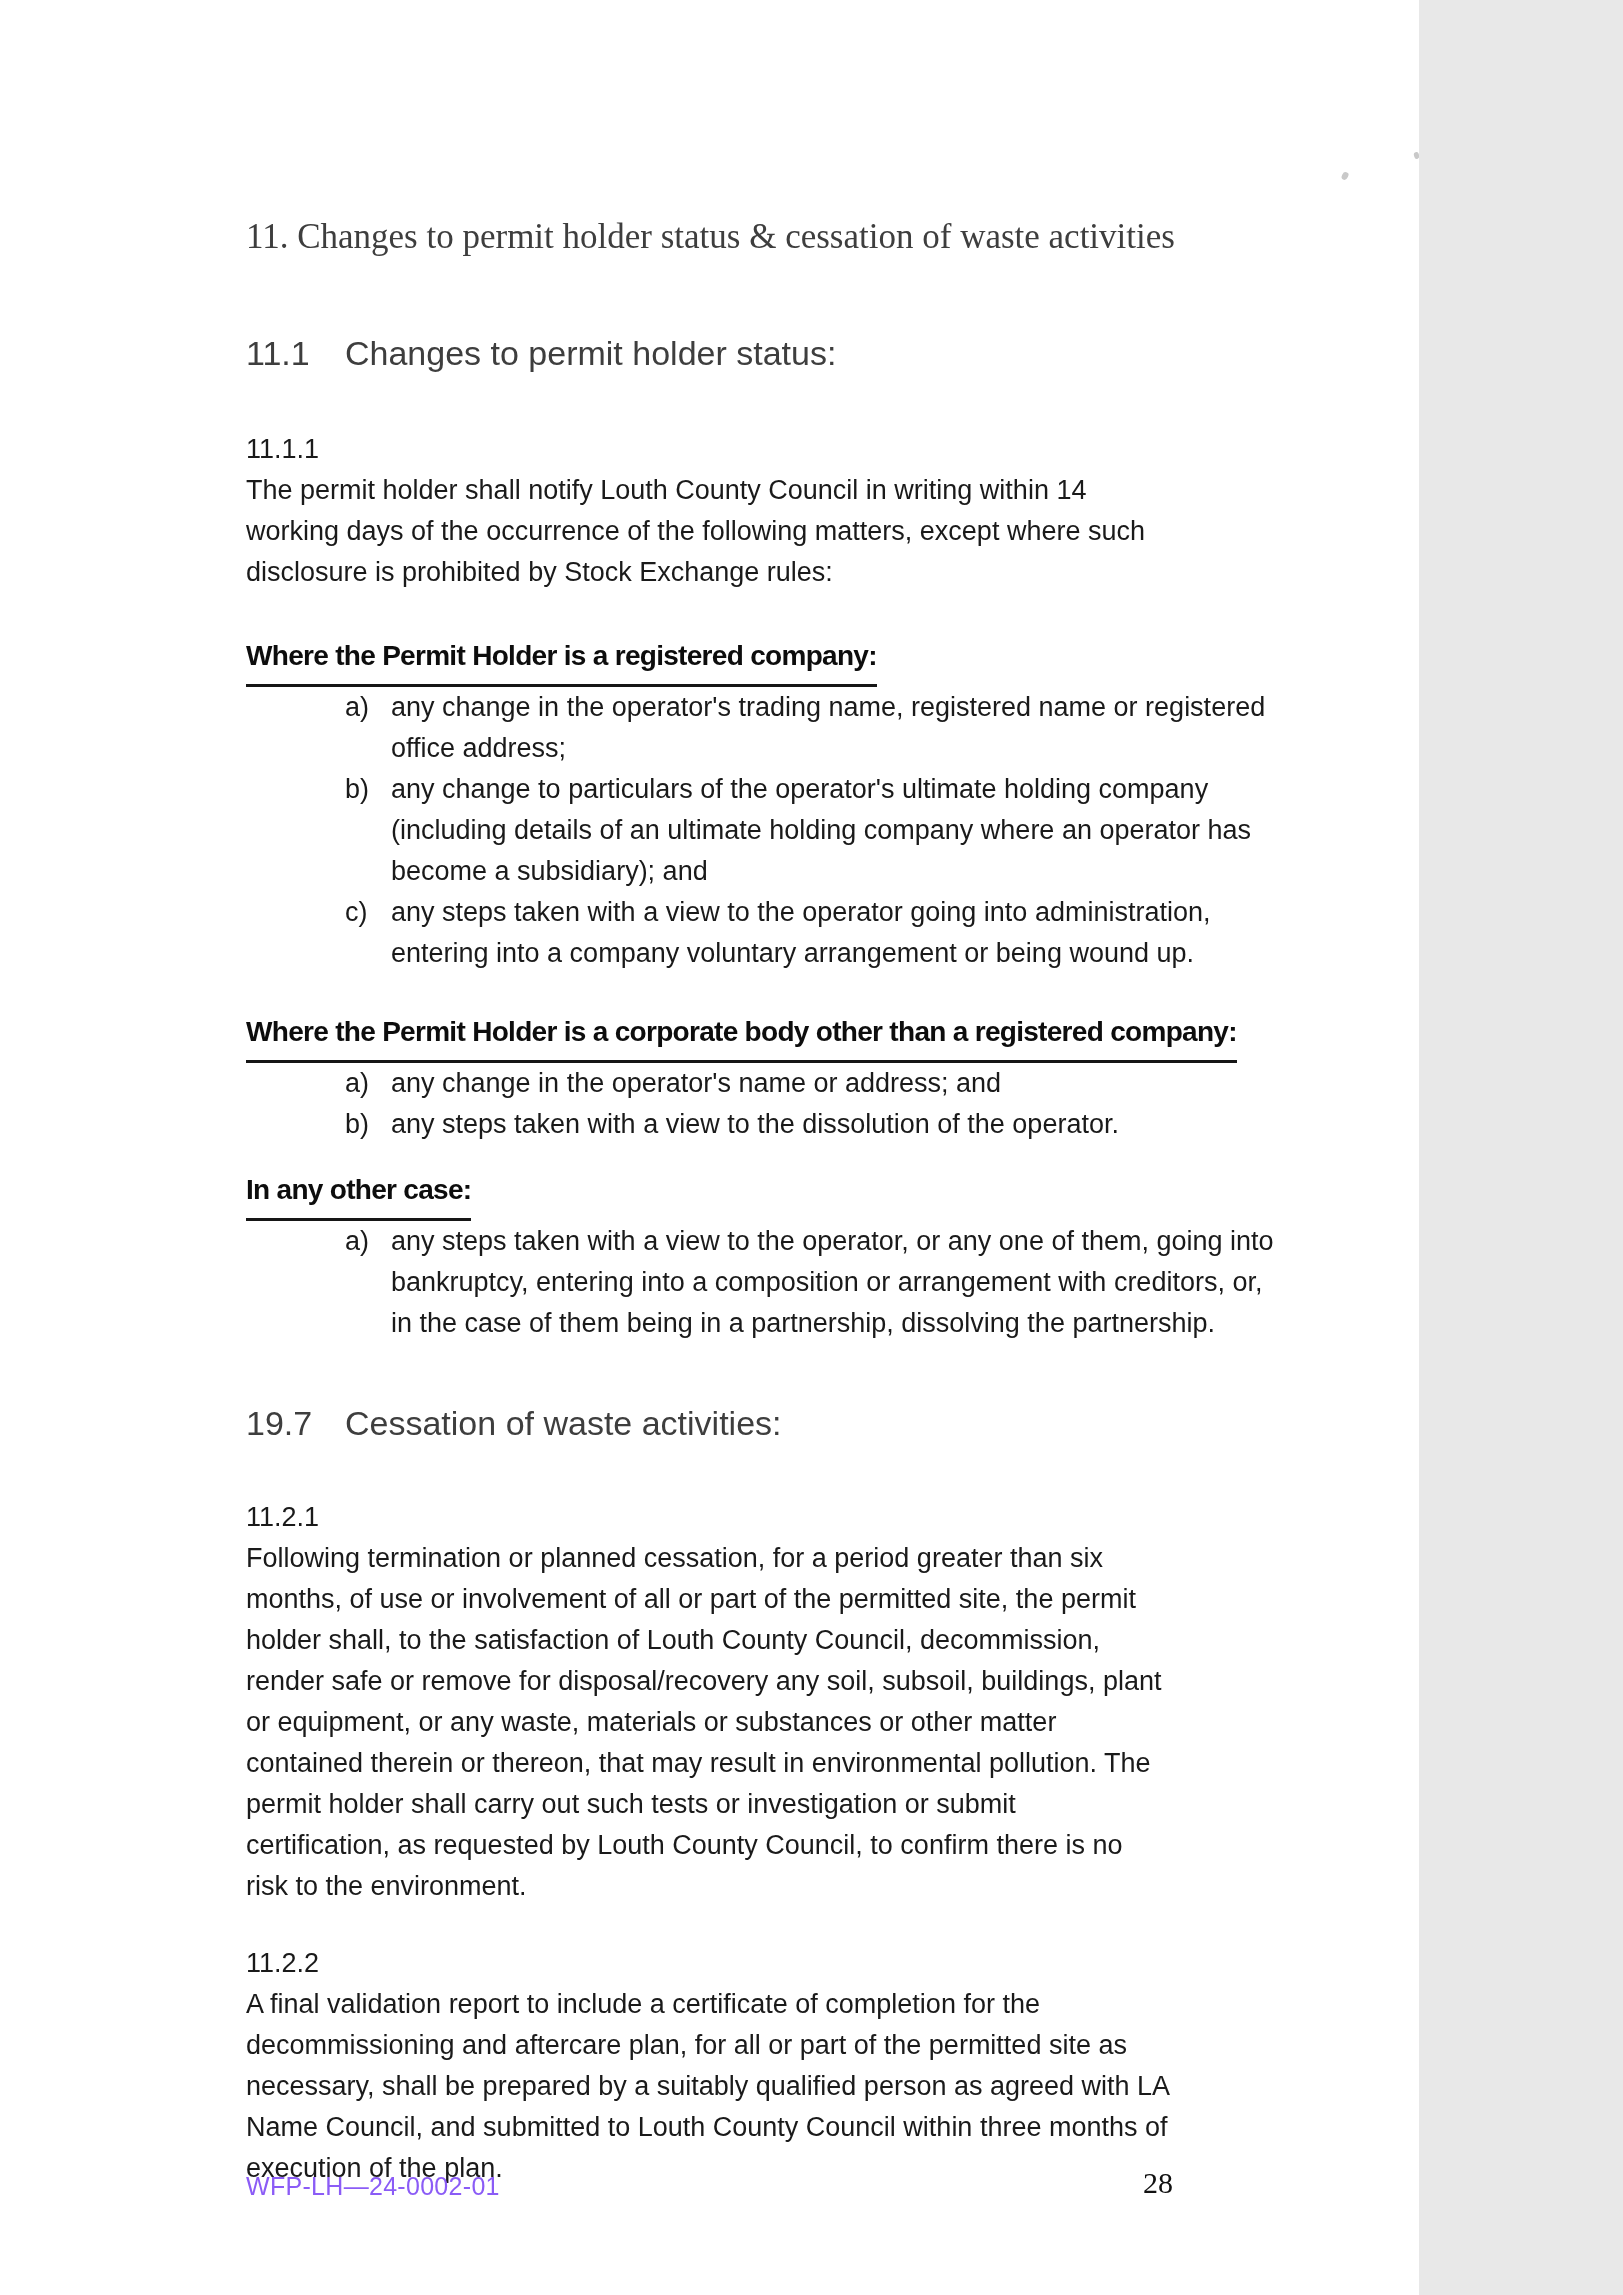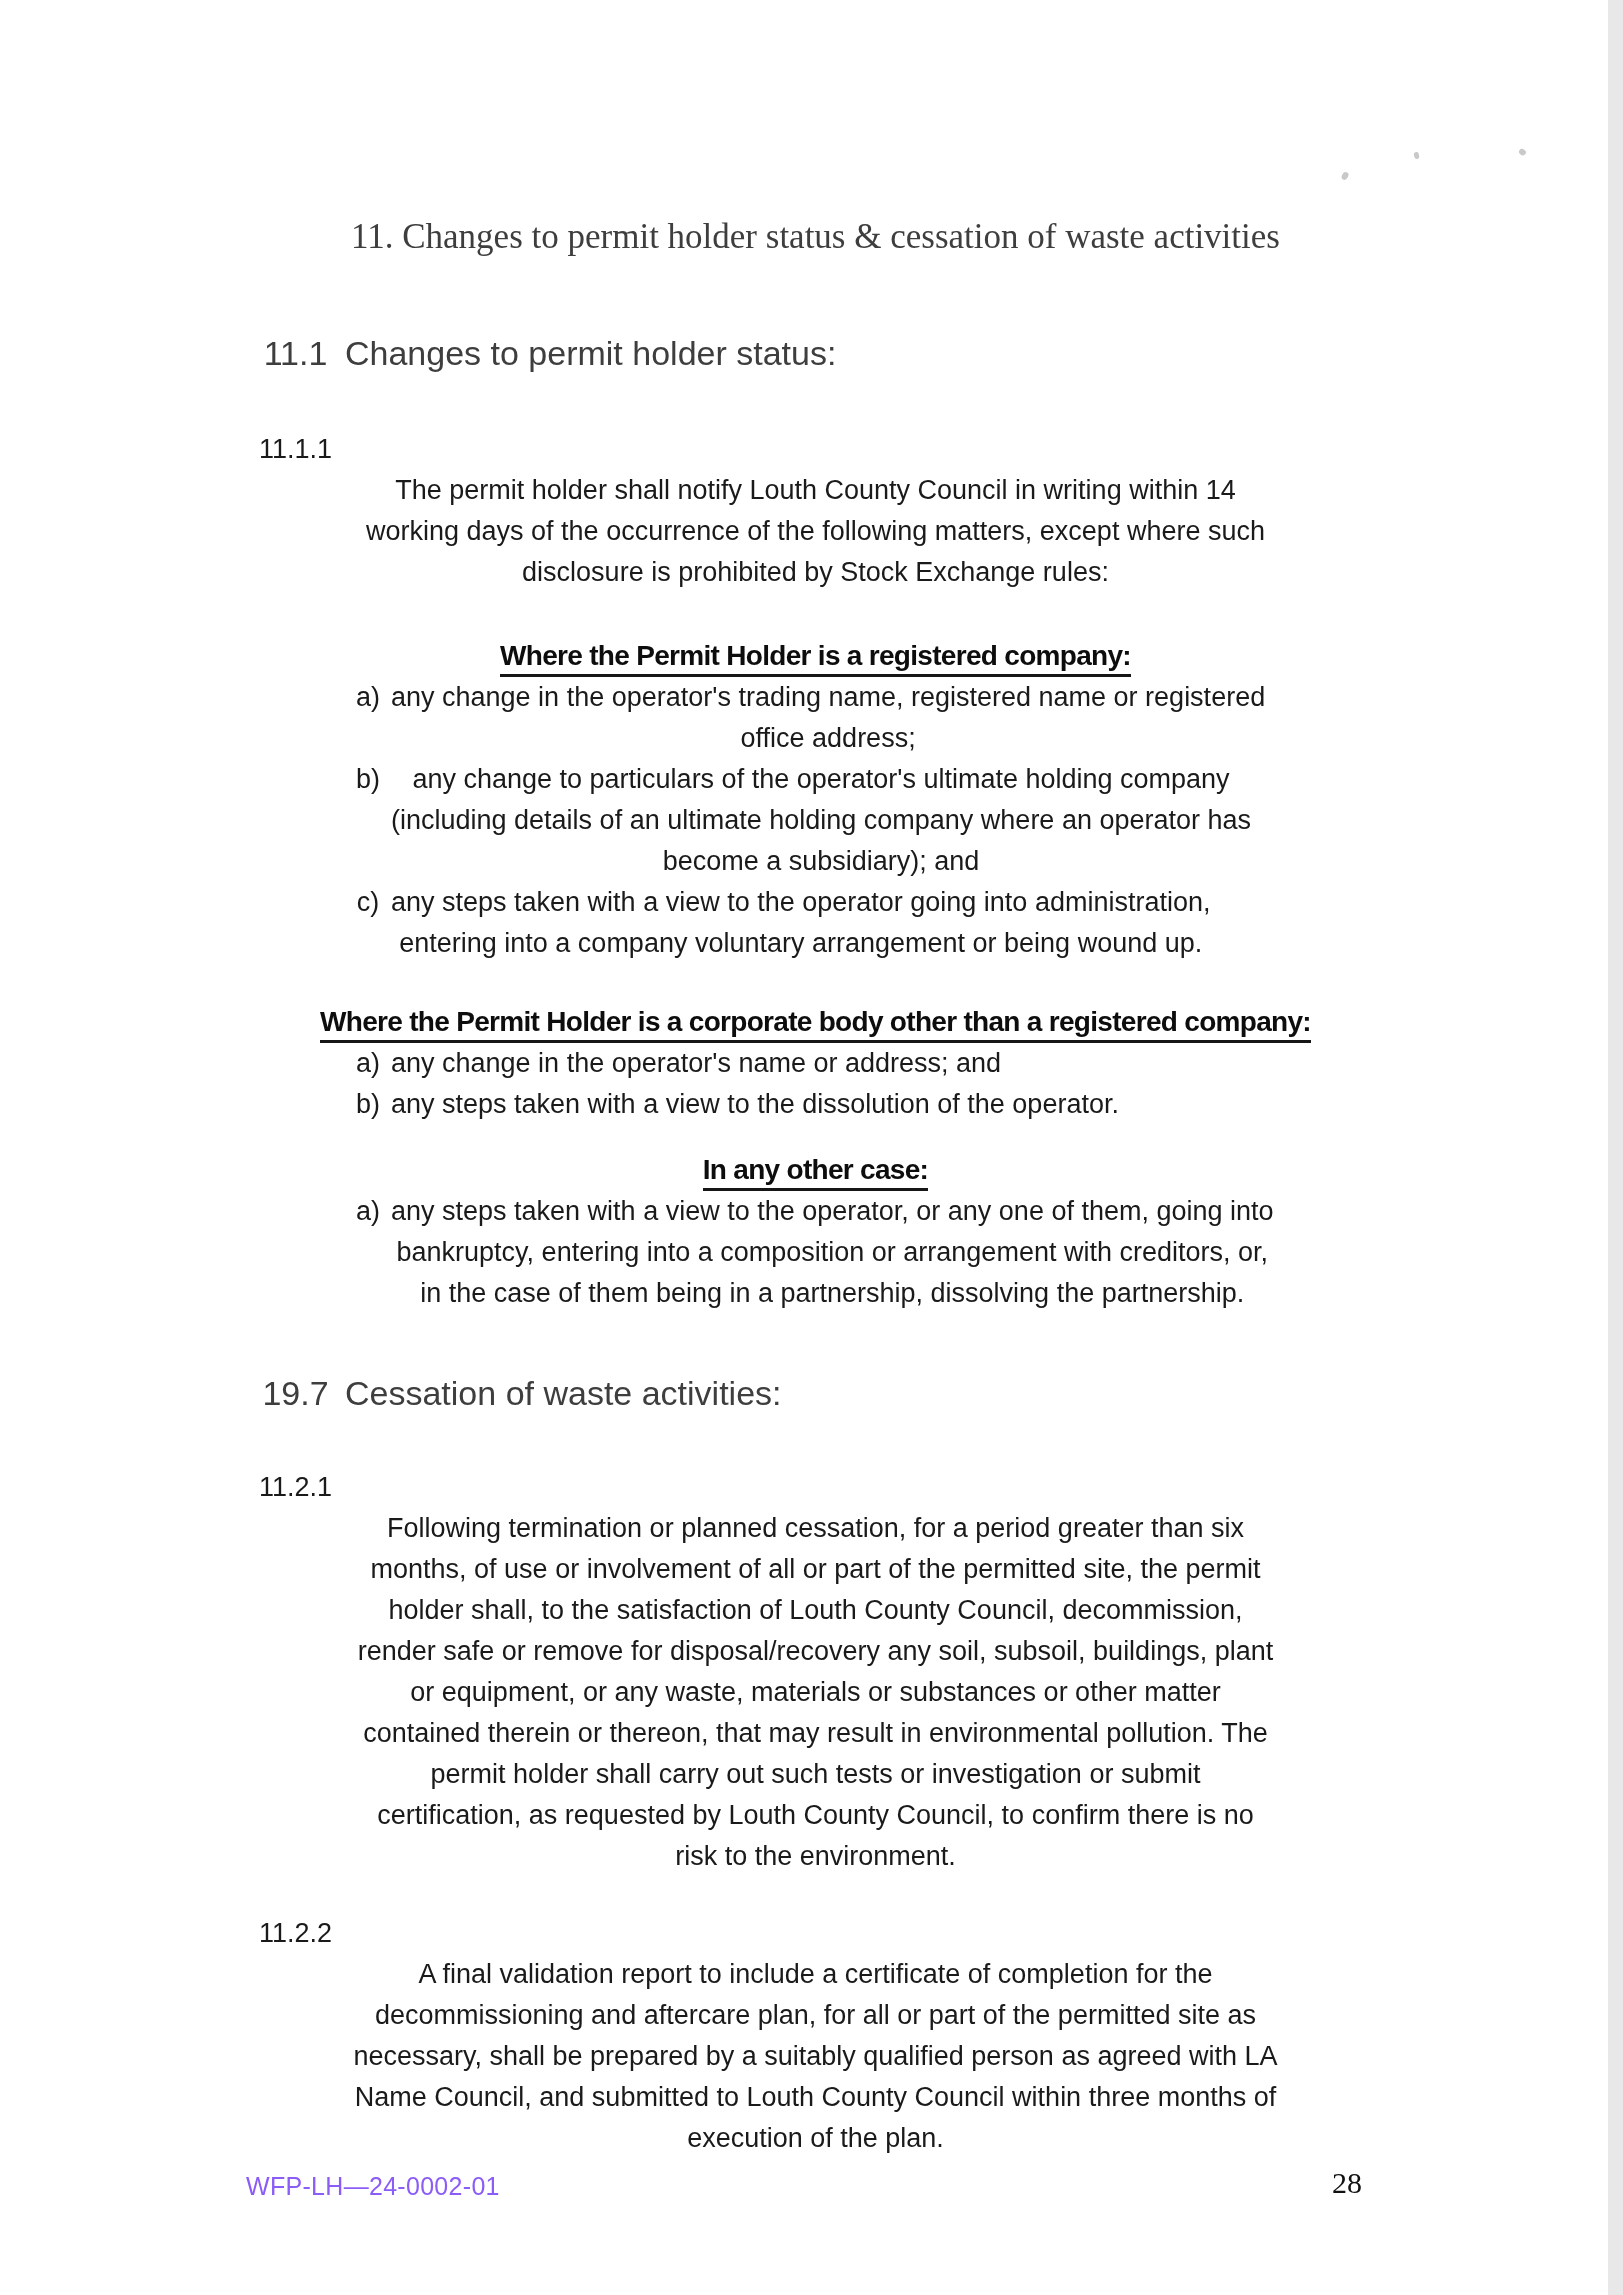--- a/index.html
+++ b/index.html
@@ -1,24 +1,23 @@
 <!DOCTYPE html>
 <html style="font-size:10.5px"><head>
 <meta charset="utf-8">
 <style>
   html, body { margin: 0; padding: 0; background: #e8e8e8; }
   .page {
     position: relative;
-    width: 1608px;
+    width: 1419px;
     height: 2295px;
     background: #ffffff;
     font-family: "Liberation Sans", sans-serif;
     color: #1a1a1a;
     overflow: hidden;
-    text-align: center;
   }
   .content {
     position: absolute;
     left: 246px;
     top: 0;
     width: 1139px;
     padding-top: 216px;
     box-sizing: border-box;
   }
   
@@ -60,21 +59,21 @@
     font-size: 28px;
     line-height: 41px;
     font-weight: bold;
     letter-spacing: -0.7px;
     color: #0d0d0d;
     white-space: nowrap;
   }
   .subhead .u {
     display: inline-block;
     border-bottom: 3.3px solid #161616;
-    padding-bottom: 0px;
+    padding-bottom: 10px;
     line-height: 37px;
   }
   .subhead-1 { margin-top: 42px; }
   .subhead-2 { margin-top: 37px; }
   .subhead-3 { margin-top: 24px; }
   
   .li {
     display: flex;
     margin-left: 99px;
     font-size: 27px;

